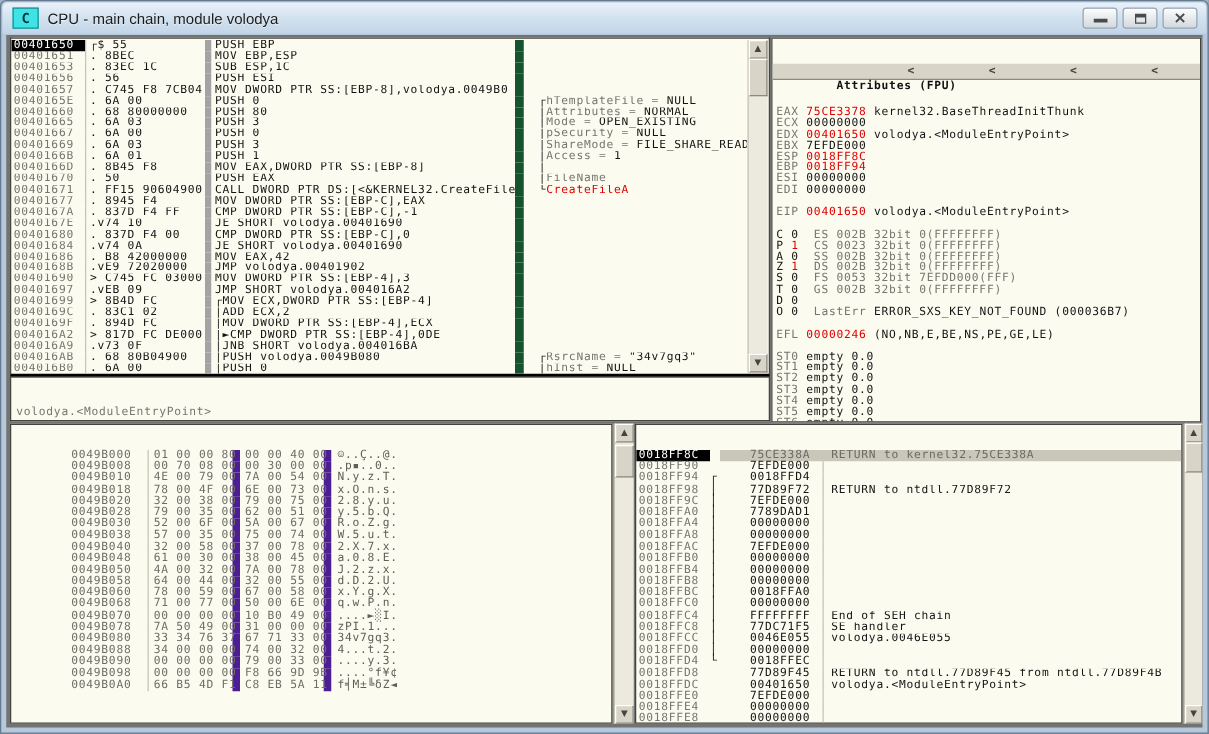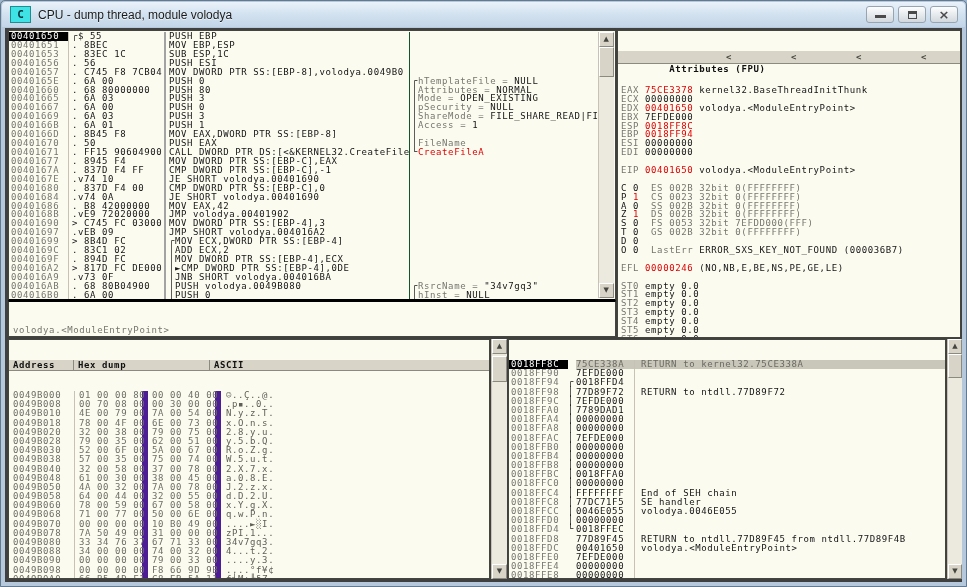--- a/index.html
+++ b/index.html
@@ -15,81 +15,81 @@
              color:#00323a;font:bold 11px/15px "DejaVu Sans Mono",monospace;text-align:center;margin-right:7px;flex:0 0 auto;}
   .titletext{font:12px "Liberation Sans",sans-serif;color:#1b1b1b;text-shadow:0 1px 0 rgba(255,255,255,.6);white-space:nowrap;}
   .winbtns{margin-left:auto;margin-right:7px;display:flex;gap:4px;}
   .wbtn{width:28px;height:17px;background:linear-gradient(#fdfdfd,#e7ebee 50%,#d2d8dd);
         border:1px solid #97a5b3;border-radius:3px;position:relative;box-sizing:border-box;}
   .g-min{position:absolute;left:8px;bottom:4px;width:11px;height:3px;background:#4a4a4a;}
   .g-rest{position:absolute;left:9px;top:4px;width:9px;height:8px;border:1px solid #4a4a4a;border-top-width:3px;box-sizing:border-box;}
   .g-x{position:absolute;left:0;top:0;width:100%;height:100%;
        font:bold 13px/15px "DejaVu Sans",sans-serif;color:#4a4a4a;text-align:center;}
   
-  .client{position:absolute;top:27px;left:4px;right:4px;bottom:4px;background:#404040;overflow:hidden;}
+  .client{position:absolute;top:27px;left:4px;right:4px;bottom:4px;background:#737373;overflow:hidden;}
   .pane{position:absolute;background:#fcfbf0;border:1px solid #45453f;box-sizing:border-box;overflow:hidden;}
   .mono, .mono *{font-size:9px;letter-spacing:0.6px;white-space:pre;}
   
   #disasmPane{left:3px;top:2px;width:608px;height:271px;border-bottom:2px solid #000;}
   #disasmRows{position:absolute;left:0;top:1px;right:17px;bottom:0;overflow:hidden;}
   .drow{display:flex;height:8.93px;line-height:9px;}
   .da{width:57px;padding-left:2px;color:#76766f;flex:0 0 auto;overflow:hidden;}
   .da.sel{background:#000;color:#fff;}
   .db{width:92px;padding-left:3px;border-left:1px solid #c6c3b4;color:#141414;flex:0 0 auto;overflow:hidden;}
-  .di{width:240px;padding-left:3px;border-left:2px solid #a3a3a3;color:#141414;flex:0 0 auto;overflow:hidden;}
-  .dc{flex:1;padding-left:2px;border-left:1px solid #14532d;overflow:hidden;}
+  .di{width:240px;padding-left:3px;border-left:5px solid #a3a3a3;color:#141414;flex:0 0 auto;overflow:hidden;}
+  .dc{flex:1;padding-left:12px;border-left:7px solid #14532d;overflow:hidden;}
   .c-k{color:#141414;} .c-g{color:#76766f;} .c-r{color:#e00000;} .c-n{color:#76766f;text-align:center;}
   
   #infoPane{left:3px;top:273px;width:608px;height:36px;border-top:1px solid #000;}
   .info-line{font-size:9px;letter-spacing:0.6px;line-height:10px;padding:2px 0 0 4px;color:#141414;white-space:pre;}
   .info-footer{position:absolute;left:4px;bottom:1px;font-size:9px;letter-spacing:0.6px;color:#76766f;white-space:pre;}
   
   #regPane{left:612px;top:2px;width:344px;height:308px;}
   .reg-header{height:12px;background:#d8d4c8;border-bottom:1px solid #8a8a80;position:relative;
               font-weight:bold;font-size:9px;line-height:12px;letter-spacing:0.6px;padding-left:3px;color:#101010;white-space:pre;}
   .reg-lt{position:absolute;top:0;font-weight:bold;color:#45453f;}
   #regLines{padding:2px 0 0 3px;}
   .rline{height:8.9px;line-height:9px;}
   
   #dumpPane{left:3px;top:311px;width:482px;height:240px;}
   .dump-header{display:flex;height:11px;}
   .dhc{background:#d8d4c8;border-right:1px solid #8a8a80;border-bottom:1px solid #8a8a80;
        font-weight:bold;font-size:9px;line-height:11px;letter-spacing:0.6px;padding-left:4px;color:#101010;box-sizing:border-box;white-space:pre;}
   .dhc.w1{width:65px;flex:0 0 auto;} .dhc.w2{width:136px;flex:0 0 auto;} .dhc.w3{flex:1;border-right:none;}
   .hrow{display:flex;height:9.2px;line-height:9.3px;color:#6e6e66;}
-  .ha{width:61px;padding-left:4px;border-right:1px solid #c6c3b4;flex:0 0 auto;}
+  .ha{width:61px;padding-left:4px;border-right:1px solid #c6c3b4;flex:0 0 auto;margin-left:44px;}
   .hg{width:63px;padding-left:4px;border-right:6px solid #4c1d95;flex:0 0 auto;}
   .hs{padding-left:5px;color:#5f5f58;}
   
   #stackPane{left:503px;top:311px;width:438px;height:240px;}
   .srow{display:flex;height:9.2px;line-height:9.3px;}
   .sa{width:57px;padding-left:2px;color:#76766f;flex:0 0 auto;}
   .sbr{width:8px;color:#111;flex:0 0 auto;}
-  .sv{width:58px;color:#141414;border-right:1px solid #c6c3b4;flex:0 0 auto;}
+  .sv{width:58px;color:#141414;border-right:1px solid #c6c3b4;flex:0 0 auto;padding-left:24px;}
   .sc{flex:1;color:#141414;padding-left:6px;overflow:hidden;}
   .srow.sel .sa{background:#000;color:#fff;}
   .srow.sel .sv,.srow.sel .sc{background:#c9c6ba;color:#6b6b64;}
   
   .vs{position:absolute;background:#ece9df;border-left:1px solid #c6c3b4;box-sizing:border-box;}
   #dScroll{right:1px;top:1px;width:16px;bottom:1px;}
   #hScroll{left:486px;top:311px;width:16px;height:240px;}
   #sScroll{left:942px;top:311px;width:15px;height:240px;}
   .vs-btn{position:absolute;left:0;right:0;height:15px;background:#d8d4c8;border:1px solid;
           border-color:#fff #8a8a80 #8a8a80 #fff;color:#45453f;
           font:7px/13px "DejaVu Sans",sans-serif;text-align:center;box-sizing:border-box;}
   .vs-btn.up{top:0;} .vs-btn.down{bottom:0;}
   .vs-thumb{position:absolute;left:0;right:0;background:#d8d4c8;border:1px solid;border-color:#fff #8a8a80 #8a8a80 #fff;box-sizing:border-box;}
 </style>
 </head>
 <body>
 
 <div class="window">
   <div class="titlebar">
     <span class="titleicon">C</span>
-    <span class="titletext">CPU - dump thread, module volodya</span>
+    <span class="titletext">CPU - main chain, module volodya</span>
     <span class="winbtns">
       <span class="wbtn">
           <span class="g-min"></span>
         </span>
       <span class="wbtn">
           <span class="g-rest"></span>
         </span>
       <span class="wbtn">
           <span class="g-x">×</span>
         </span>
@@ -116,25 +116,20 @@
         <span>Attributes (FPU)</span>
         <span class="reg-lt" style="left:108px;">&lt;</span>
         <span class="reg-lt" style="left:173px;">&lt;</span>
         <span class="reg-lt" style="left:238px;">&lt;</span>
         <span class="reg-lt" style="left:303px;">&lt;</span>
       </div>
       <div id="regLines"><div class="rline"><span class="c-n">EAX </span><span class="c-r">75CE3378</span><span class="c-k"> kernel32.BaseThreadInitThunk</span></div><div class="rline"><span class="c-n">ECX </span><span class="c-k">00000000</span></div><div class="rline"><span class="c-n">EDX </span><span class="c-r">00401650</span><span class="c-k"> volodya.&lt;ModuleEntryPoint&gt;</span></div><div class="rline"><span class="c-n">EBX </span><span class="c-k">7EFDE000</span></div><div class="rline"><span class="c-n">ESP </span><span class="c-r">0018FF8C</span></div><div class="rline"><span class="c-n">EBP </span><span class="c-r">0018FF94</span></div><div class="rline"><span class="c-n">ESI </span><span class="c-k">00000000</span></div><div class="rline"><span class="c-n">EDI </span><span class="c-k">00000000</span></div><div class="rline">&nbsp;</div><div class="rline"><span class="c-n">EIP </span><span class="c-r">00401650</span><span class="c-k"> volodya.&lt;ModuleEntryPoint&gt;</span></div><div class="rline">&nbsp;</div><div class="rline"><span class="c-k">C 0  </span><span class="c-n">ES 002B 32bit 0(FFFFFFFF)</span></div><div class="rline"><span class="c-k">P </span><span class="c-r">1</span><span class="c-n">  CS 0023 32bit 0(FFFFFFFF)</span></div><div class="rline"><span class="c-k">A 0  </span><span class="c-n">SS 002B 32bit 0(FFFFFFFF)</span></div><div class="rline"><span class="c-k">Z </span><span class="c-r">1</span><span class="c-n">  DS 002B 32bit 0(FFFFFFFF)</span></div><div class="rline"><span class="c-k">S 0  </span><span class="c-n">FS 0053 32bit 7EFDD000(FFF)</span></div><div class="rline"><span class="c-k">T 0  </span><span class="c-n">GS 002B 32bit 0(FFFFFFFF)</span></div><div class="rline"><span class="c-k">D 0</span></div><div class="rline"><span class="c-k">O 0  </span><span class="c-n">LastErr </span><span class="c-k">ERROR_SXS_KEY_NOT_FOUND (000036B7)</span></div><div class="rline">&nbsp;</div><div class="rline"><span class="c-n">EFL </span><span class="c-r">00000246</span><span class="c-k"> (NO,NB,E,BE,NS,PE,GE,LE)</span></div><div class="rline">&nbsp;</div><div class="rline"><span class="c-n">ST0 </span><span class="c-k">empty 0.0</span></div><div class="rline"><span class="c-n">ST1 </span><span class="c-k">empty 0.0</span></div><div class="rline"><span class="c-n">ST2 </span><span class="c-k">empty 0.0</span></div><div class="rline"><span class="c-n">ST3 </span><span class="c-k">empty 0.0</span></div><div class="rline"><span class="c-n">ST4 </span><span class="c-k">empty 0.0</span></div><div class="rline"><span class="c-n">ST5 </span><span class="c-k">empty 0.0</span></div><div class="rline"><span class="c-n">ST6 </span><span class="c-k">empty 0.0</span></div></div>
     </div>
 
     <div class="pane mono" id="dumpPane">
-      <div class="dump-header">
-        <span class="dhc w1">Address</span>
-        <span class="dhc w2">Hex dump</span>
-        <span class="dhc w3">ASCII</span>
-      </div>
       <div id="dumpRows"><div class="hrow"><span class="ha">0049B000</span><span class="hg">01 00 00 80</span><span class="hg">00 00 40 00</span><span class="hs">☺..Ç..@.</span></div><div class="hrow"><span class="ha">0049B008</span><span class="hg">00 70 08 00</span><span class="hg">00 30 00 00</span><span class="hs">.p▪..0..</span></div><div class="hrow"><span class="ha">0049B010</span><span class="hg">4E 00 79 00</span><span class="hg">7A 00 54 00</span><span class="hs">N.y.z.T.</span></div><div class="hrow"><span class="ha">0049B018</span><span class="hg">78 00 4F 00</span><span class="hg">6E 00 73 00</span><span class="hs">x.O.n.s.</span></div><div class="hrow"><span class="ha">0049B020</span><span class="hg">32 00 38 00</span><span class="hg">79 00 75 00</span><span class="hs">2.8.y.u.</span></div><div class="hrow"><span class="ha">0049B028</span><span class="hg">79 00 35 00</span><span class="hg">62 00 51 00</span><span class="hs">y.5.b.Q.</span></div><div class="hrow"><span class="ha">0049B030</span><span class="hg">52 00 6F 00</span><span class="hg">5A 00 67 00</span><span class="hs">R.o.Z.g.</span></div><div class="hrow"><span class="ha">0049B038</span><span class="hg">57 00 35 00</span><span class="hg">75 00 74 00</span><span class="hs">W.5.u.t.</span></div><div class="hrow"><span class="ha">0049B040</span><span class="hg">32 00 58 00</span><span class="hg">37 00 78 00</span><span class="hs">2.X.7.x.</span></div><div class="hrow"><span class="ha">0049B048</span><span class="hg">61 00 30 00</span><span class="hg">38 00 45 00</span><span class="hs">a.0.8.E.</span></div><div class="hrow"><span class="ha">0049B050</span><span class="hg">4A 00 32 00</span><span class="hg">7A 00 78 00</span><span class="hs">J.2.z.x.</span></div><div class="hrow"><span class="ha">0049B058</span><span class="hg">64 00 44 00</span><span class="hg">32 00 55 00</span><span class="hs">d.D.2.U.</span></div><div class="hrow"><span class="ha">0049B060</span><span class="hg">78 00 59 00</span><span class="hg">67 00 58 00</span><span class="hs">x.Y.g.X.</span></div><div class="hrow"><span class="ha">0049B068</span><span class="hg">71 00 77 00</span><span class="hg">50 00 6E 00</span><span class="hs">q.w.P.n.</span></div><div class="hrow"><span class="ha">0049B070</span><span class="hg">00 00 00 00</span><span class="hg">10 B0 49 00</span><span class="hs">....►░I.</span></div><div class="hrow"><span class="ha">0049B078</span><span class="hg">7A 50 49 00</span><span class="hg">31 00 00 00</span><span class="hs">zPI.1...</span></div><div class="hrow"><span class="ha">0049B080</span><span class="hg">33 34 76 37</span><span class="hg">67 71 33 00</span><span class="hs">34v7gq3.</span></div><div class="hrow"><span class="ha">0049B088</span><span class="hg">34 00 00 00</span><span class="hg">74 00 32 00</span><span class="hs">4...t.2.</span></div><div class="hrow"><span class="ha">0049B090</span><span class="hg">00 00 00 00</span><span class="hg">79 00 33 00</span><span class="hs">....y.3.</span></div><div class="hrow"><span class="ha">0049B098</span><span class="hg">00 00 00 00</span><span class="hg">F8 66 9D 9B</span><span class="hs">....°f¥¢</span></div><div class="hrow"><span class="ha">0049B0A0</span><span class="hg">66 B5 4D F1</span><span class="hg">C8 EB 5A 11</span><span class="hs">f╡M±╚δZ◄</span></div></div>
     </div>
 
     <div class="vs" id="hScroll">
       <span class="vs-btn up">▲</span>
       <span class="vs-thumb" style="top:17px;height:26px;"></span>
       <span class="vs-btn down">▼</span>
     </div>
 
     <div class="pane mono" id="stackPane">

